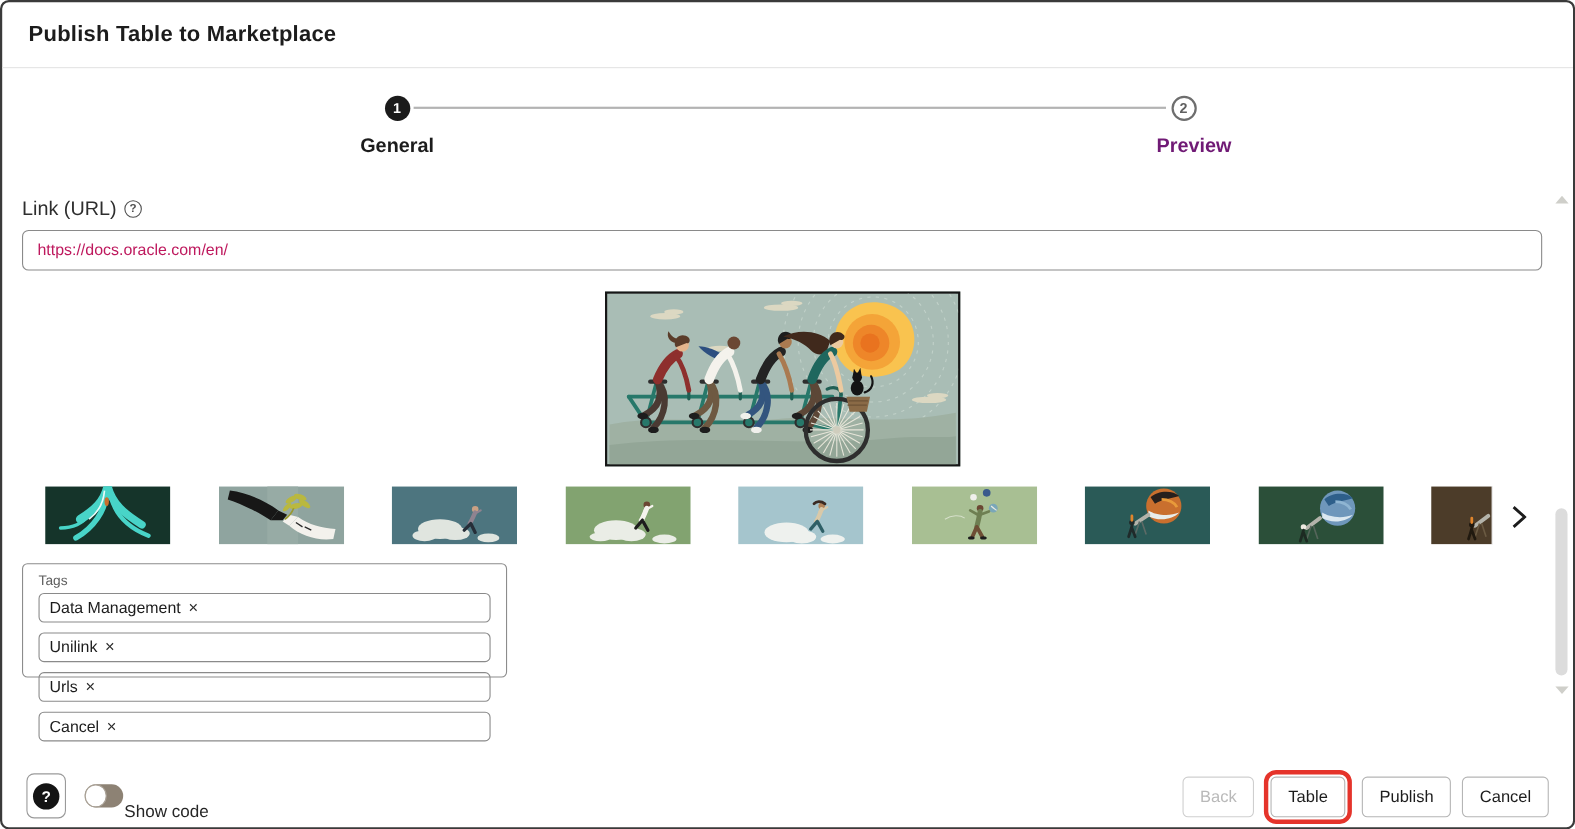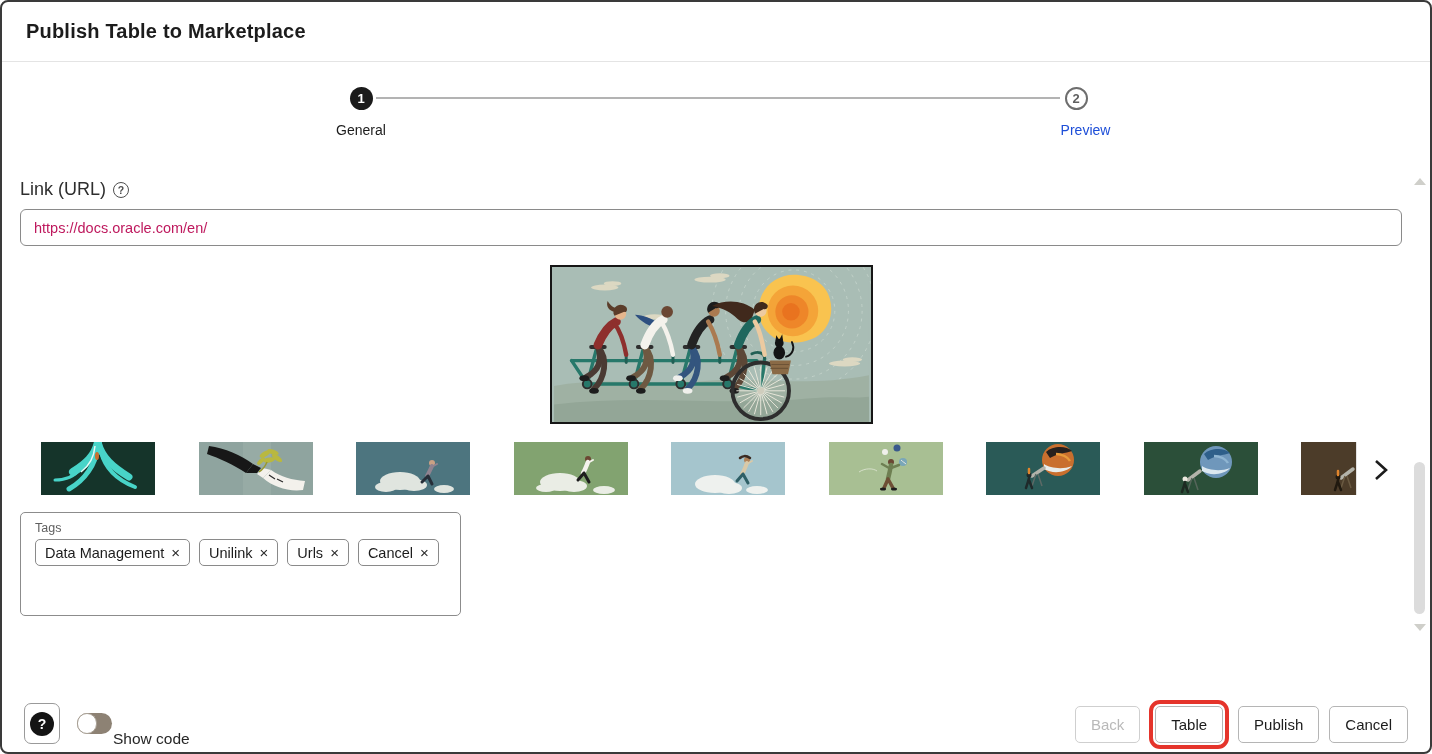--- a/index.html
+++ b/index.html
@@ -12,23 +12,23 @@
   .hdr{ position:absolute; left:0; top:0; width:100%; height:60px;
         border-bottom:1px solid #e4e4e4; display:flex; align-items:center; padding-left:24px; }
   .hdr h1{ font-size:20px; font-weight:700; color:#1c1c1c; letter-spacing:.2px; }
 
   
   .step{ position:absolute; width:140px; display:flex; flex-direction:column; align-items:center; }
   .step .circ{ width:23px; height:23px; border-radius:50%; display:flex; align-items:center;
                justify-content:center; font-size:13px; font-weight:700; }
   .step.active .circ{ background:#1b1b1b; color:#fff; }
   .step.inactive .circ{ background:#fff; color:#5f5f5f; border:2px solid #6e6e6e; }
-  .step .lbl{ margin-top:12px; font-size:14px; font-weight:400; }
+  .step .lbl{ margin-top:12px; font-size:18px; font-weight:700; }
   .step.active .lbl{ color:#1c1c1c; }
-  .step.inactive .lbl{ color:#1d4ed8;margin-left:19px; }
+  .step.inactive .lbl{ color:#701a75;margin-left:19px; }
   .connector{ position:absolute; left:374px; top:95px; width:684px; height:2px; background:#b3b3b3; }
 
   
   .linkrow{ position:absolute; left:18px; top:177px; display:flex; align-items:center; gap:7px; }
   .linkrow .lab{ font-size:18px; color:#2e2e2e; }
   .qcirc{ width:16px; height:16px; border-radius:50%; border:1.5px solid #4f4f4f; color:#4f4f4f;
           font-size:10.5px; font-weight:700; display:flex; align-items:center; justify-content:center; cursor:pointer;}
   .urlinput{ position:absolute; left:18px; top:207px; width:1382px; height:37px;
              border:1px solid #8a8a8a; border-radius:6px; padding-left:13px;
              font-size:14.5px; color:#be185d; font-family:"Liberation Sans",sans-serif; background:#fff;}
@@ -42,21 +42,21 @@
   .thumb{ position:absolute; top:440px; width:114px; height:53px; overflow:hidden; cursor:pointer; }
   .thumb svg{ display:block; width:114px; height:53px; }
   .thumb.cut{ width:56px; border-right:1px solid #e3e3e3; }
   .chev{ position:absolute; left:1368px; top:456px; width:22px; height:24px; cursor:pointer;
          display:flex; align-items:center; justify-content:center; }
 
   
   .tagsbox{ position:absolute; left:18px; top:510px; width:441px; height:104px;
             border:1px solid #8c8c8c; border-radius:5px; padding:8px 14px; }
   .tagsbox .tlab{ font-size:12.5px; color:#5f5f5f; }
-  .chips{ margin-top:4px; display:flex; gap:9px; }
+  .chips{ margin-top:4px; display:flex; gap:9px;flex-direction:column; }
   .chip{ border:1px solid #8a8a8a; border-radius:5px; padding:4px 9px; font-size:14.5px;
          color:#1c1c1c; display:flex; align-items:center; gap:7px; white-space:nowrap; }
   .chip .x{ cursor:pointer; font-size:15px; color:#2a2a2a; }
 
   
   .helpbtn{ position:absolute; left:22px; top:701px; width:36px; height:41px; background:#fff;
             border:1px solid #9a9a9a; border-radius:7px; display:flex; align-items:center;
             justify-content:center; cursor:pointer; }
   .helpbtn .bub{ width:24px; height:24px; border-radius:50%; background:#141414; color:#fff;
                  font-size:14px; font-weight:700; display:flex; align-items:center; justify-content:center; }

